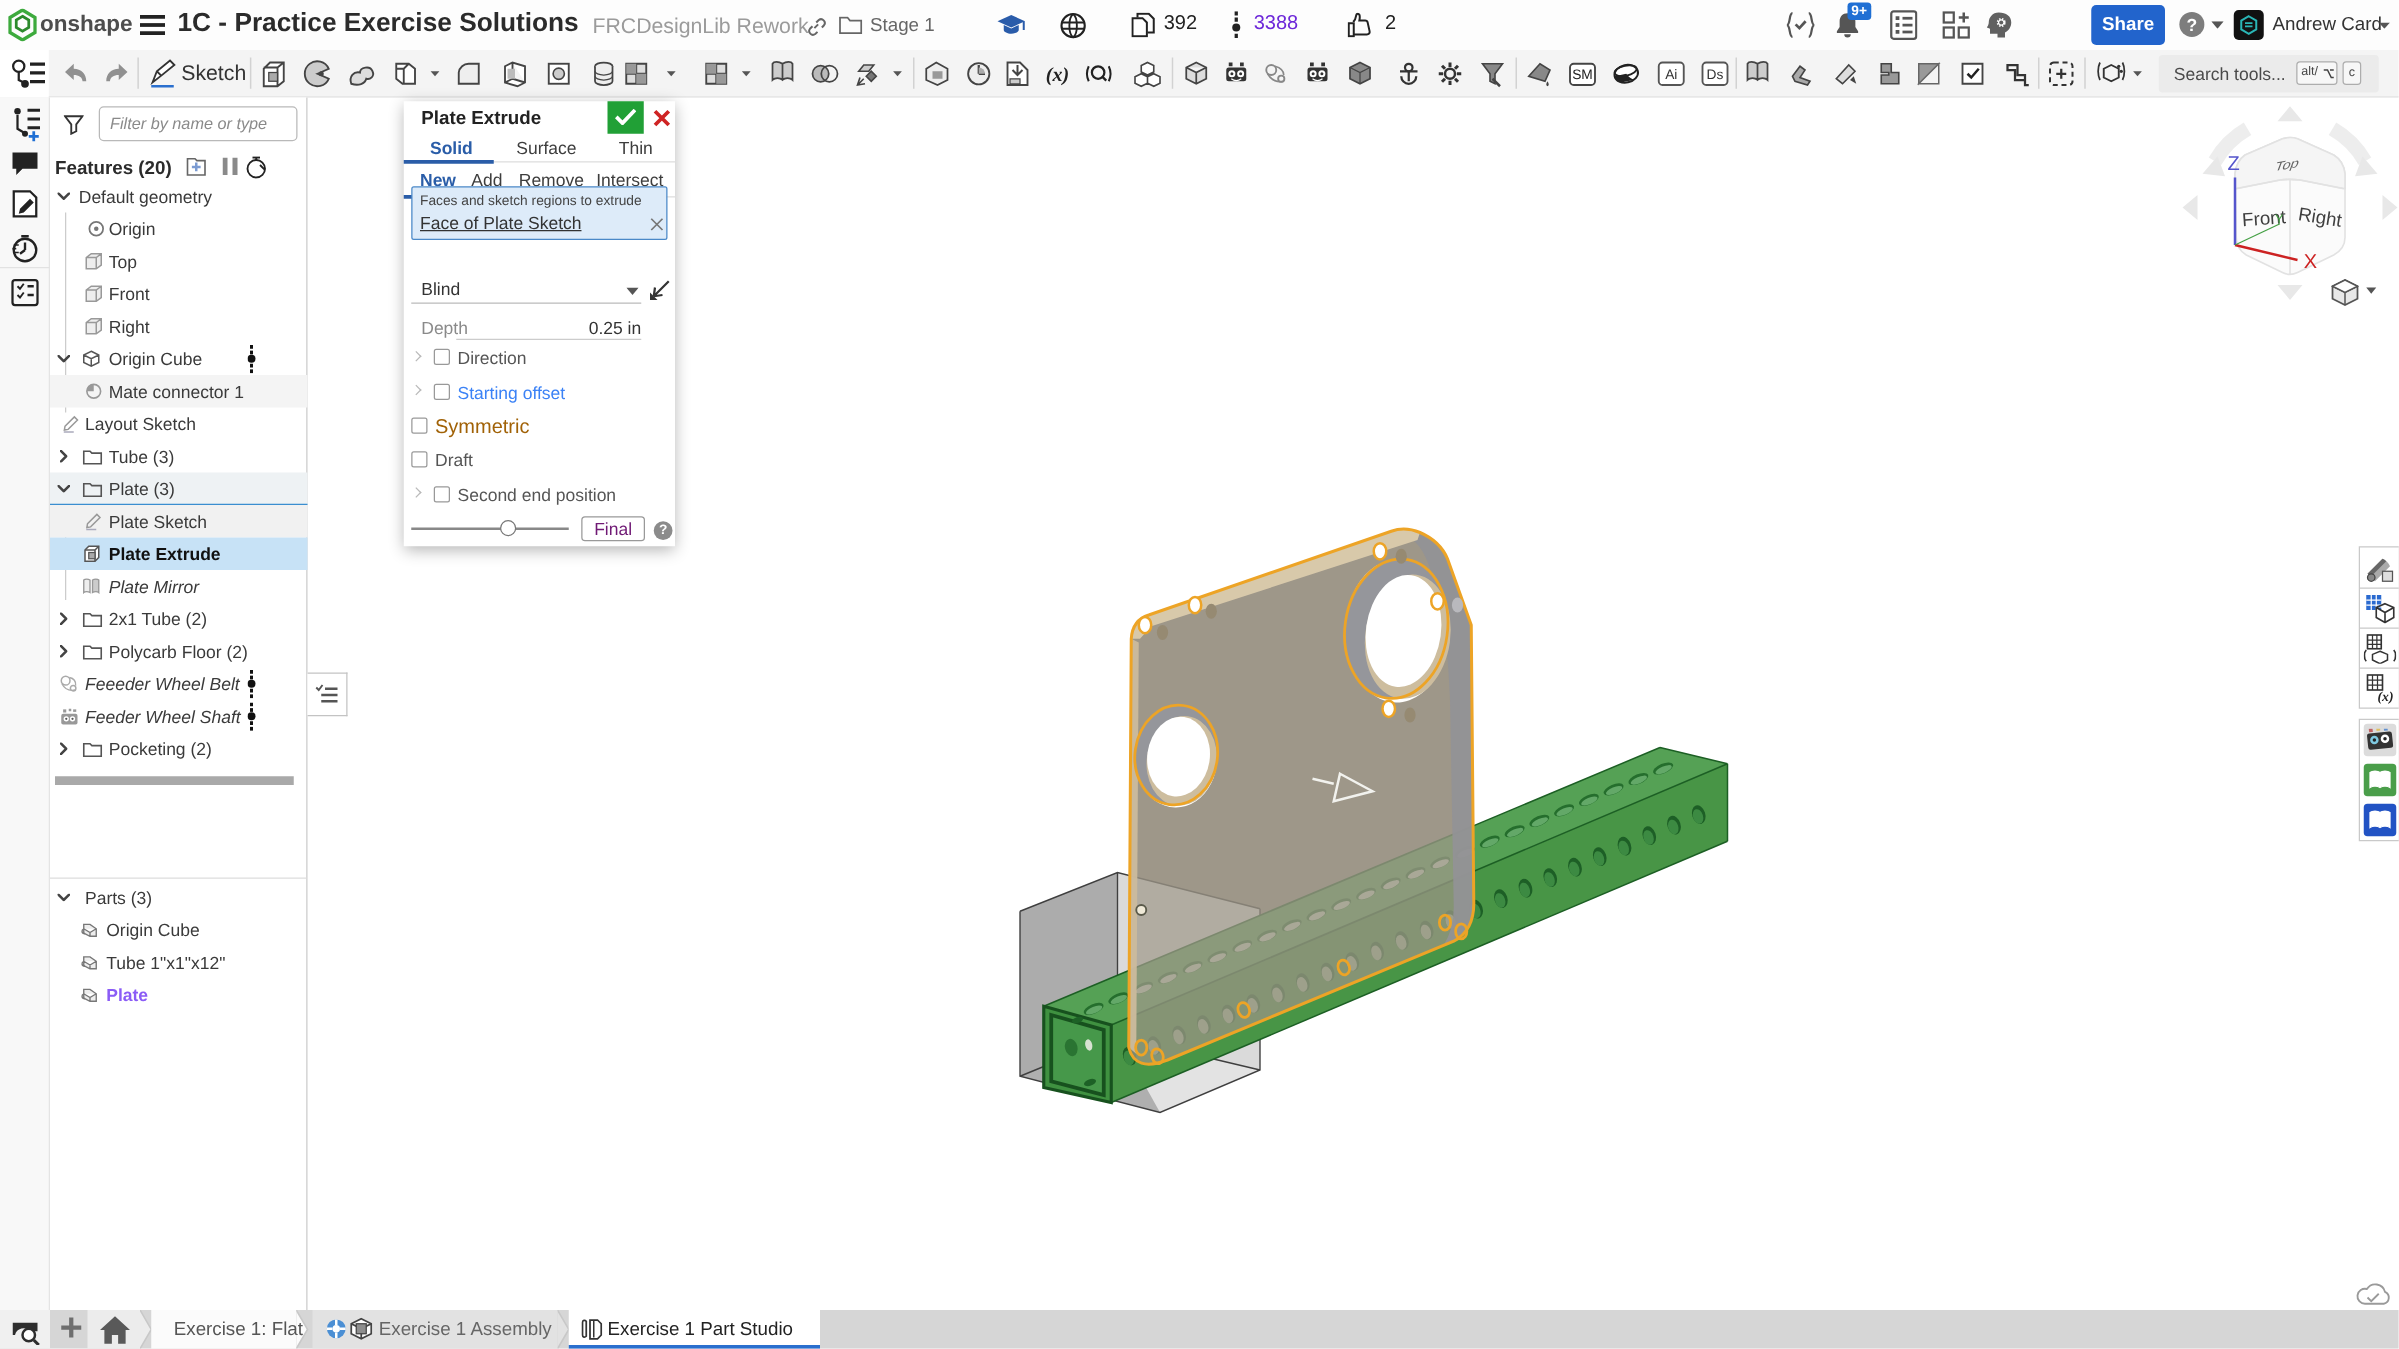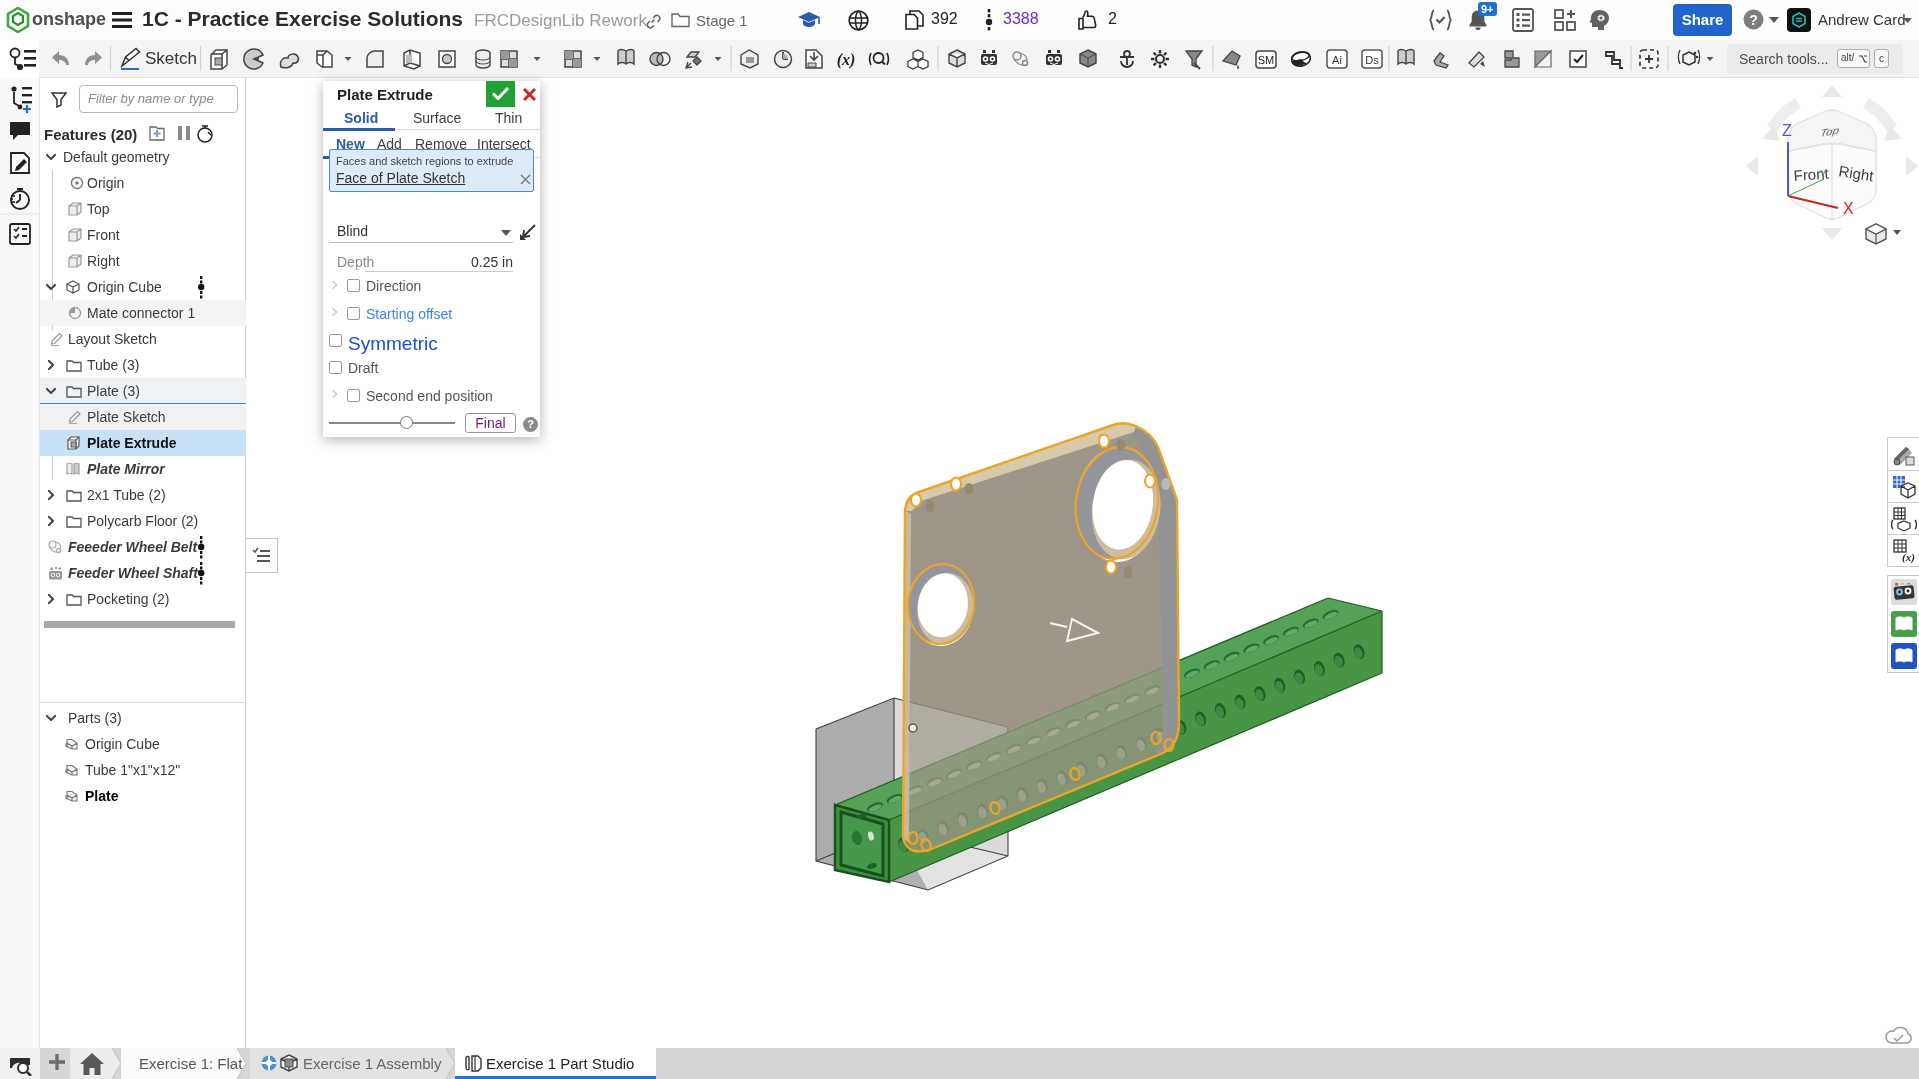--- a/index.html
+++ b/index.html
@@ -5,21 +5,21 @@
 * { margin:0; padding:0; box-sizing:border-box; }
 html,body { width:1919px; height:1079px; overflow:hidden; font-family:"Liberation Sans", sans-serif; background:#fff; }
 #app { position:relative; width:1919px; height:1079px; background:#fff; }
 #topbar { position:absolute; left:0; top:0; width:1919px; height:40px; background:#fdfdfd; }
 #toolbar { position:absolute; left:0; top:40px; width:1919px; height:38px; background:#f4f4f4; border-bottom:1px solid #e2e2e2; }
 #leftstrip { position:absolute; left:0; top:78px; width:40px; height:972px; background:#f8f8f8; border-right:1px solid #e4e4e4; }
 #featpanel { position:absolute; left:40px; top:78px; width:206px; height:972px; background:#fff; border-right:1px solid #ccc; }
 #bottombar { position:absolute; left:0; top:1048px; width:1919px; height:31px; background:#d6d6d6; }
 #canvas3d { position:absolute; left:246px; top:78px; width:1673px; height:970px; background:#fff; overflow:hidden; }
 .muted { color:#9b9b9b; }
-.ital { font-style:italic;font-weight:bold; }
+.ital { font-style:italic; }
 svg { display:block; }
 
 .frow { position:absolute; left:0; width:206px; height:26px; font-size:14px; color:#3a3a3a; white-space:nowrap; }
 .frow span.t { position:absolute; top:50%; transform:translateY(-50%); }
 .ficon { position:absolute; top:5px; }
 
 #dialog { position:absolute; left:323px; top:81px; width:217px; height:356px; background:#fff; box-shadow:0 3px 12px rgba(0,0,0,0.3); font-size:14px; color:#333; z-index:30; }
 .chk { position:absolute; width:13px; height:13px; border:1px solid #999; border-radius:2px; background:#fff; }
 .dcaret { position:absolute; width:6px; height:6px; border-right:1.5px solid #b9b9b9; border-top:1.5px solid #b9b9b9; transform:rotate(45deg); }
 </style>
@@ -1175,21 +1175,21 @@
   <div class="frow" style="top:679px;">
         <svg class="ficon" width="15" height="14" style="left:24px;top:6px">
           <use href="#f-part"></use>
         </svg>
         <span class="t" style="left:45px">Tube 1"x1"x12"</span>
       </div>
   <div class="frow" style="top:705px;">
         <svg class="ficon" width="15" height="14" style="left:24px;top:6px">
           <use href="#f-part"></use>
         </svg>
-        <span class="t" style="left:45px;font-weight:bold;color:#000000;">Plate</span>
+        <span class="t" style="left:45px;font-weight:bold;color:#8b5cf6;">Plate</span>
       </div>
 </div>
 
 <div style="position:absolute;left:246px;top:538px;width:32px;height:35px;background:#fff;border:1px solid #c3c3c3;border-left:none;z-index:5;">
   <svg width="20" height="20" style="position:absolute;left:5px;top:7px" viewBox="0 0 20 20">
         <path d="M2 4 l2 2 3 -4" fill="none" stroke="#555" stroke-width="1.5"></path>
         <rect x="9" y="4" width="10" height="2" fill="#555"></rect>
         <rect x="6" y="9" width="13" height="2" fill="#555"></rect>
         <rect x="6" y="14" width="13" height="2" fill="#555"></rect>
       </svg>
@@ -1297,21 +1297,21 @@
   <div style="position:absolute;left:0px;top:173px;width:190px;text-align:right;font-size:14px;color:#333;">0.25 in</div>
   <div style="position:absolute;left:42px;top:190px;width:148px;height:1px;background:#ccc;"></div>
 
   <div class="dcaret" style="left:7px;top:201px;transform:rotate(45deg);"></div>
   <div class="chk" style="left:24px;top:198px;"></div>
   <div style="position:absolute;left:43px;top:197px;font-size:14px;color:#555;">Direction</div>
   <div class="dcaret" style="left:7px;top:228px;transform:rotate(45deg);"></div>
   <div class="chk" style="left:24px;top:226px;"></div>
   <div style="position:absolute;left:43px;top:225px;font-size:14px;color:#3b82f6;">Starting offset</div>
   <div class="chk" style="left:6px;top:253px;"></div>
-  <div style="position:absolute;left:25px;top:252px;font-size:19px;color:#1d4ed8;">Symmetric</div>
+  <div style="position:absolute;left:25px;top:252px;font-size:16px;color:#a16207;">Symmetric</div>
   <div class="chk" style="left:6px;top:280px;"></div>
   <div style="position:absolute;left:25px;top:279px;font-size:14px;color:#555;">Draft</div>
   <div class="dcaret" style="left:7px;top:310px;transform:rotate(45deg);"></div>
   <div class="chk" style="left:24px;top:308px;"></div>
   <div style="position:absolute;left:43px;top:307px;font-size:14px;color:#555;">Second end position</div>
 
   <div style="position:absolute;left:6px;top:341px;width:126px;height:1.5px;background:#888;"></div>
   <div style="position:absolute;left:77px;top:335px;width:13px;height:13px;border:1.5px solid #777;border-radius:50%;background:#fff;"></div>
   <div style="position:absolute;left:142px;top:332px;width:51px;height:20px;border:1px solid #999;border-radius:3px;background:#fff;font-size:14px;color:#701a75;text-align:center;line-height:19px;">Final</div>
   <div style="position:absolute;left:200px;top:336px;width:15px;height:15px;border-radius:50%;background:#8b8b8b;color:#fff;font-size:11px;font-weight:bold;text-align:center;line-height:15px;">?</div>

